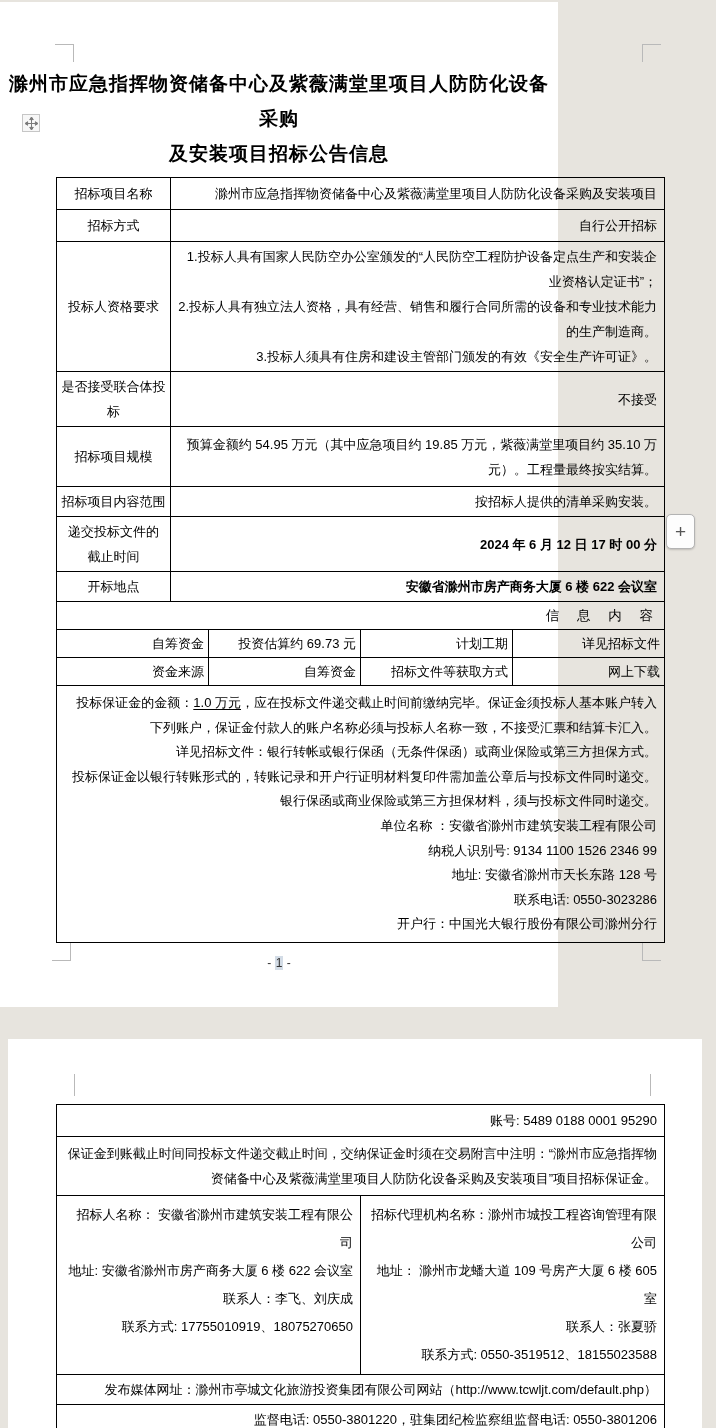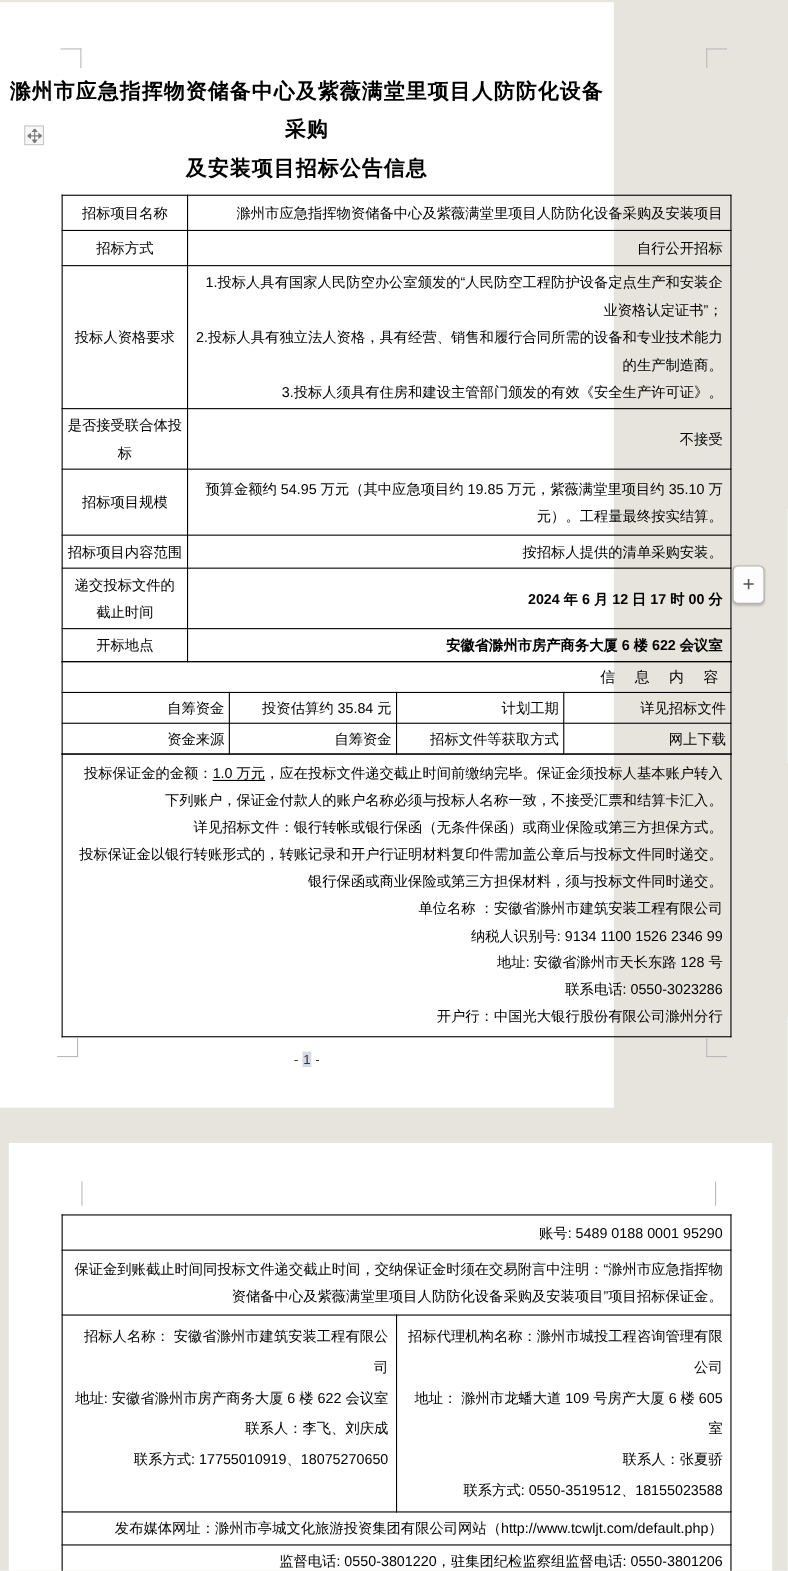--- a/index.html
+++ b/index.html
@@ -170,21 +170,21 @@
   </tbody>
     </table>
 
   <table class="tbl-b">
     <tbody>
         <tr>
       <td colspan="4" class="info-head">信 息 内 容</td>
     </tr>
     <tr class="r">
       <td class="c1">自筹资金</td>
-      <td class="c2">投资估算约 35.84 元</td>
+      <td class="c2">投资估算约 69.73 元</td>
       <td class="c3">计划工期</td>
       <td class="c4">详见招标文件</td>
     </tr>
     <tr class="r">
       <td class="c1">资金来源</td>
       <td class="c2">自筹资金</td>
       <td class="c3">招标文件等获取方式</td>
       <td class="c4">网上下载</td>
     </tr>
   </tbody>

